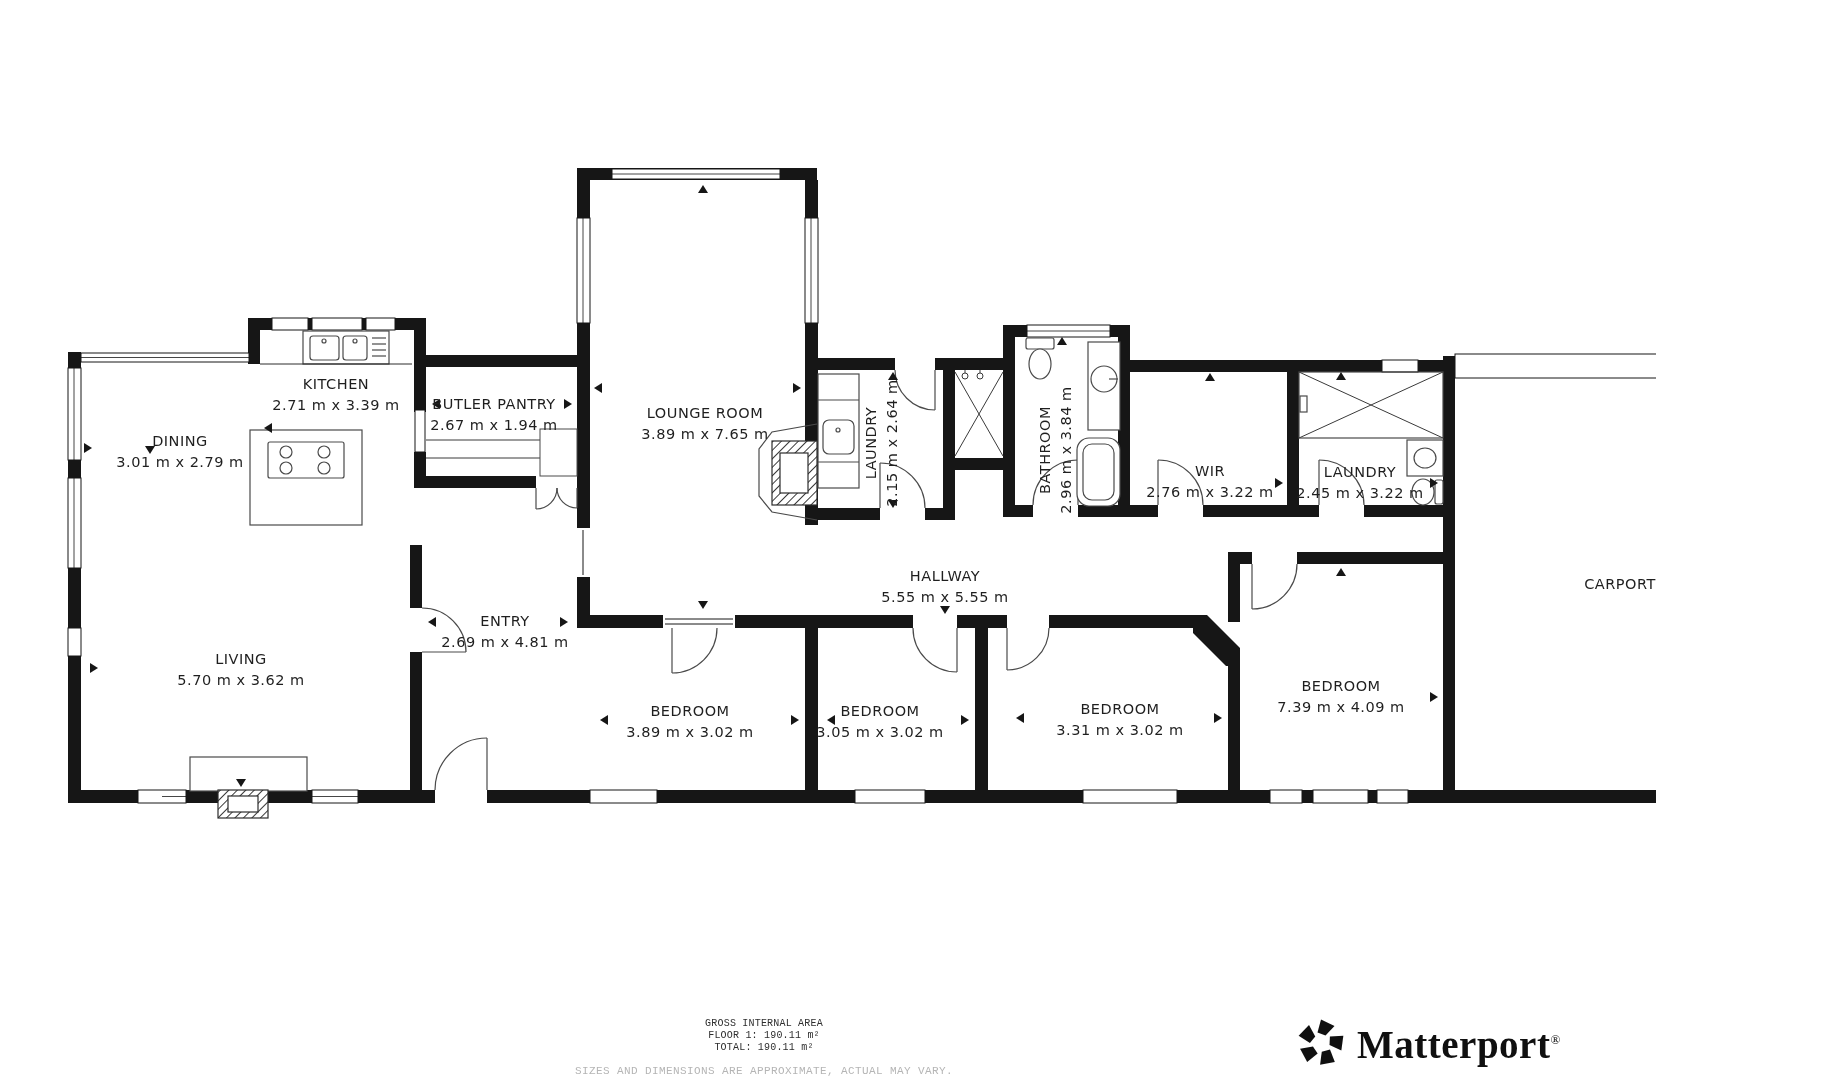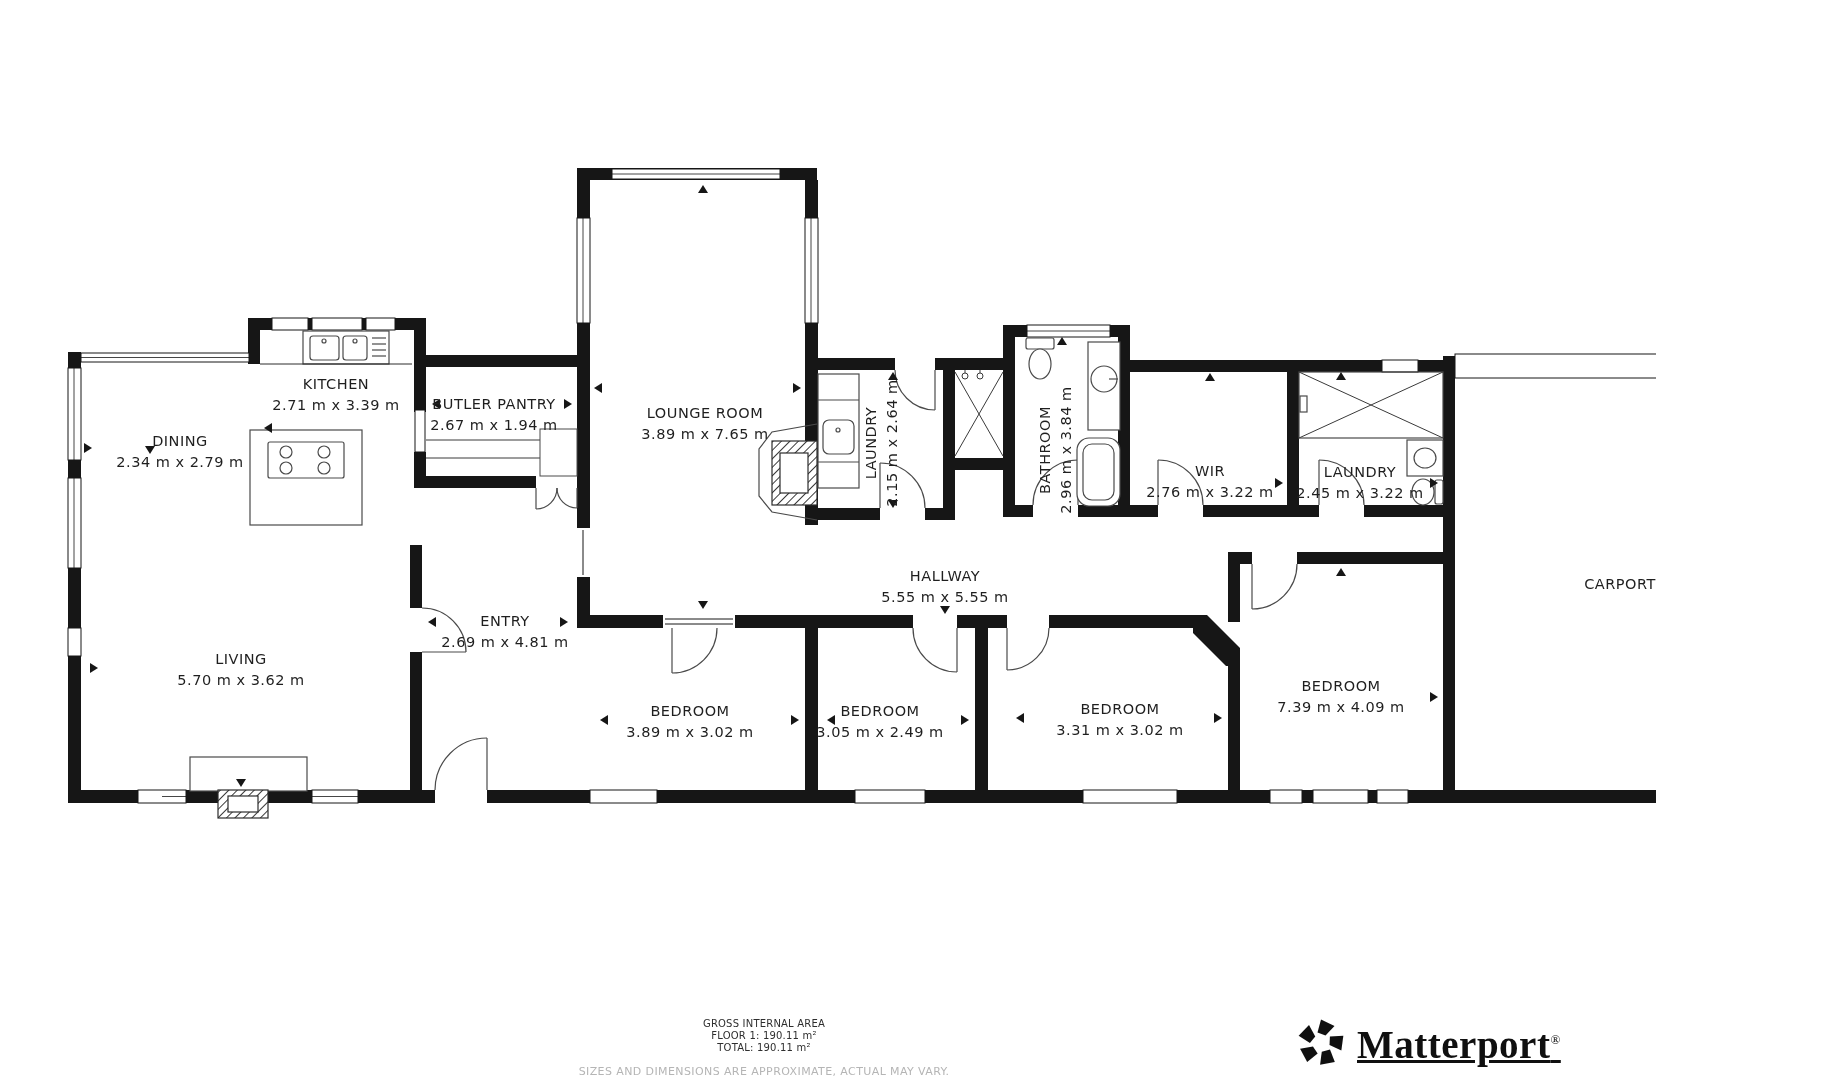--- a/index.html
+++ b/index.html
@@ -4,25 +4,25 @@
 <style>
   html,body{margin:0;padding:0;background:#ffffff;}
   #stage{position:relative;width:1656px;height:1080px;background:#ffffff;overflow:hidden;
          font-family:"DejaVu Sans","Liberation Sans",sans-serif;}
   #plan-svg{position:absolute;left:0;top:0;}
   .room-label{position:absolute;transform:translate(-50%,-50%);text-align:center;
               color:#1f1f1f;font-size:14.5px;letter-spacing:.5px;line-height:1.45;white-space:nowrap;}
   .room-label.vertical{transform:translate(-50%,-50%) rotate(-90deg);}
   .room-label .dims{display:block;}
   #footer-block{position:absolute;left:764px;top:1018px;transform:translateX(-50%);
-                text-align:center;color:#2e2e2e;font-size:10px;line-height:1.2;letter-spacing:.2px;}
+                text-align:center;color:#2e2e2e;font-size:10px;line-height:1.2;letter-spacing:.2px;font-family:Liberation Mono, monospace;}
   #footer-block .disclaimer{color:#b5b5b5;margin-top:11px;font-size:11px;letter-spacing:.4px;}
   #brand{position:absolute;left:1296px;top:1014px;display:flex;align-items:center;gap:11px;}
   #brand .wordmark{font-family:"Liberation Serif","DejaVu Serif",serif;font-size:39px;
-                   font-weight:600;color:#101010;letter-spacing:.5px;line-height:52px;text-decoration:underline;}
+                   font-weight:600;color:#101010;letter-spacing:.5px;line-height:52px;}
   #brand .reg{font-size:13px;vertical-align:14px;font-weight:400;}
 </style>
 </head>
 <body>
 
 <div id="stage">
 
 <svg id="plan-svg" width="1838" height="1080" viewBox="0 0 1838 1080">
   <defs>
     <pattern id="hatch" width="6" height="6" patternUnits="userSpaceOnUse" patternTransform="rotate(45)">
@@ -283,33 +283,33 @@
     <path d="M835 715 l0 10 l-8 -5 z"></path>
         <path d="M961 715 l0 10 l8 -5 z"></path>
     <path d="M1024 713 l0 10 l-8 -5 z"></path>
         <path d="M1214 713 l0 10 l8 -5 z"></path>
     <path d="M1430 692 l0 10 l8 -5 z"></path>
         <path d="M1336 576 l10 0 l-5 -8 z"></path>
   </g>
 </svg>
 
 <div class="room-label" style="left:336px;top:395px"><span>KITCHEN</span><span class="dims">2.71 m x 3.39 m</span></div>
-<div class="room-label" style="left:180px;top:452px"><span>DINING</span><span class="dims">2.34 m x 2.79 m</span></div>
+<div class="room-label" style="left:180px;top:452px"><span>DINING</span><span class="dims">3.01 m x 2.79 m</span></div>
 <div class="room-label" style="left:494px;top:415px"><span>BUTLER PANTRY</span><span class="dims">2.67 m x 1.94 m</span></div>
 <div class="room-label" style="left:705px;top:424px"><span>LOUNGE ROOM</span><span class="dims">3.89 m x 7.65 m</span></div>
 <div class="room-label vertical" style="left:882px;top:443px"><span>LAUNDRY</span><span class="dims">2.15 m x 2.64 m</span></div>
 <div class="room-label vertical" style="left:1056px;top:450px"><span>BATHROOM</span><span class="dims">2.96 m x 3.84 m</span></div>
 <div class="room-label" style="left:1210px;top:482px"><span>WIR</span><span class="dims">2.76 m x 3.22 m</span></div>
 <div class="room-label" style="left:1360px;top:483px"><span>LAUNDRY</span><span class="dims">2.45 m x 3.22 m</span></div>
 <div class="room-label" style="left:1620px;top:585px"><span>CARPORT</span></div>
 <div class="room-label" style="left:945px;top:587px"><span>HALLWAY</span><span class="dims">5.55 m x 5.55 m</span></div>
 <div class="room-label" style="left:505px;top:632px"><span>ENTRY</span><span class="dims">2.69 m x 4.81 m</span></div>
 <div class="room-label" style="left:241px;top:670px"><span>LIVING</span><span class="dims">5.70 m x 3.62 m</span></div>
 <div class="room-label" style="left:690px;top:722px"><span>BEDROOM</span><span class="dims">3.89 m x 3.02 m</span></div>
-<div class="room-label" style="left:880px;top:722px"><span>BEDROOM</span><span class="dims">3.05 m x 2.49 m</span></div>
+<div class="room-label" style="left:880px;top:722px"><span>BEDROOM</span><span class="dims">3.05 m x 3.02 m</span></div>
 <div class="room-label" style="left:1120px;top:720px"><span>BEDROOM</span><span class="dims">3.31 m x 3.02 m</span></div>
 <div class="room-label" style="left:1341px;top:697px"><span>BEDROOM</span><span class="dims">7.39 m x 4.09 m</span></div>
 
 <div id="footer-block">
   <div>GROSS INTERNAL AREA</div>
   <div>FLOOR 1: 190.11 m²</div>
   <div>TOTAL: 190.11 m²</div>
   <div class="disclaimer">SIZES AND DIMENSIONS ARE APPROXIMATE, ACTUAL MAY VARY.</div>
 </div>
 

